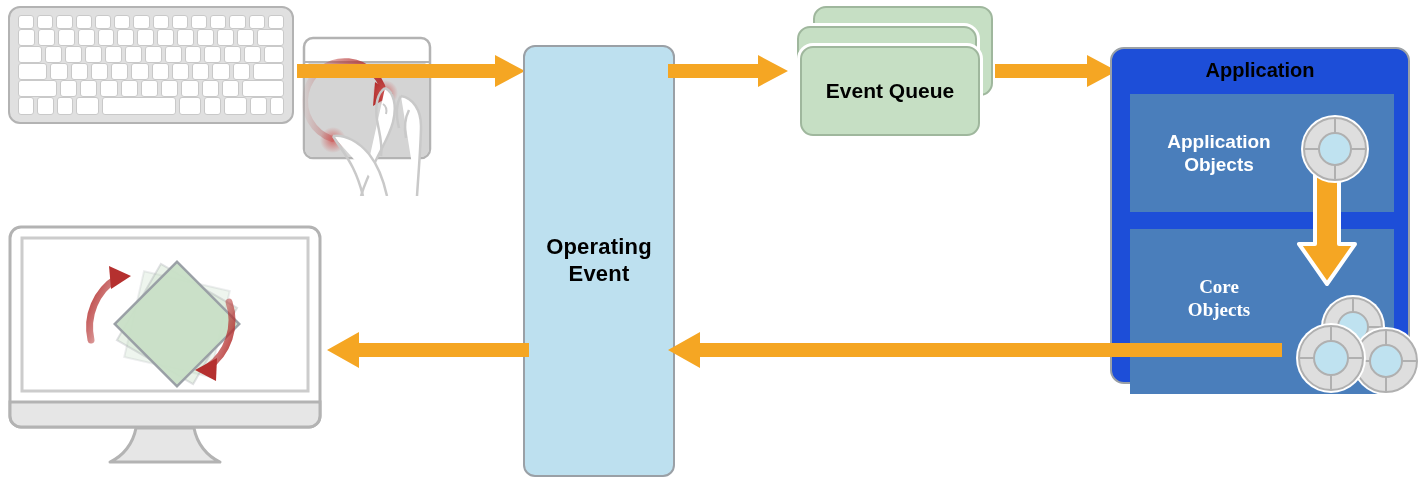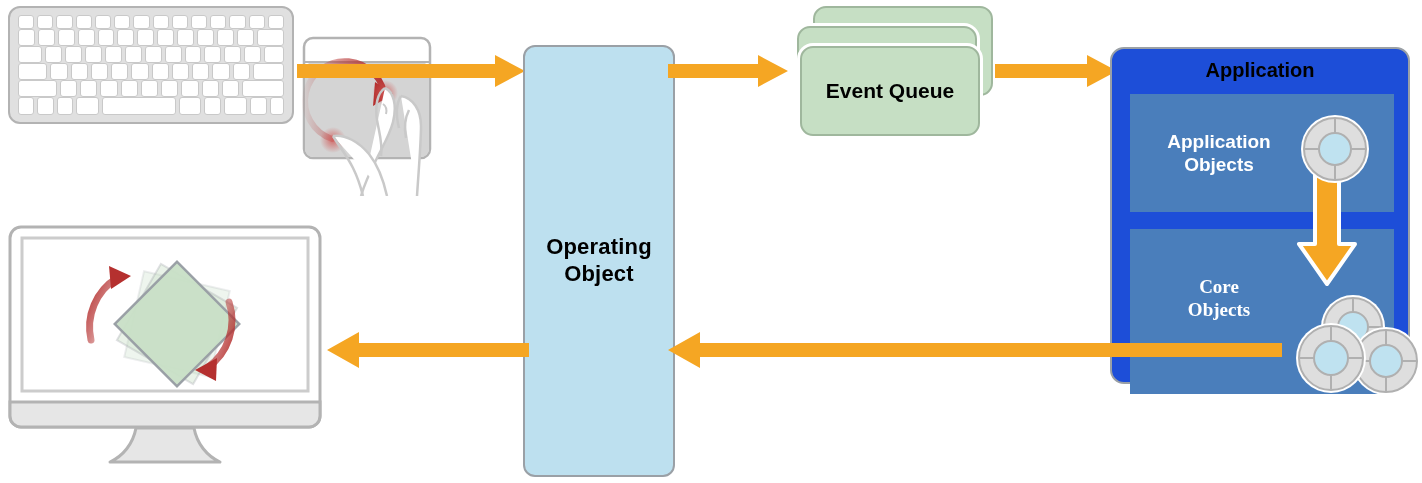--- a/index.html
+++ b/index.html
@@ -245,21 +245,21 @@
 
   <div class="abs arrow" id="arrowKbdToOs">
     <svg width="228" height="32" viewBox="0 0 228 32">
       <path d="M0,9 L198,9 L198,0 L228,16 L198,32 L198,23 L0,23 Z" fill="#F5A623"></path>
     </svg>
   </div>
 
   <div class="abs" id="osbox">
     <div class="oslabel">
       <span>Operating</span><br>
-      <span>Object</span>
+      <span>Event</span>
     </div>
   </div>
 
   <div class="abs arrow" id="arrowOsToEq">
     <svg width="120" height="32" viewBox="0 0 120 32">
       <path d="M0,9 L90,9 L90,0 L120,16 L90,32 L90,23 L0,23 Z" fill="#F5A623"></path>
     </svg>
   </div>
 
   <div class="abs" id="eqstack">

